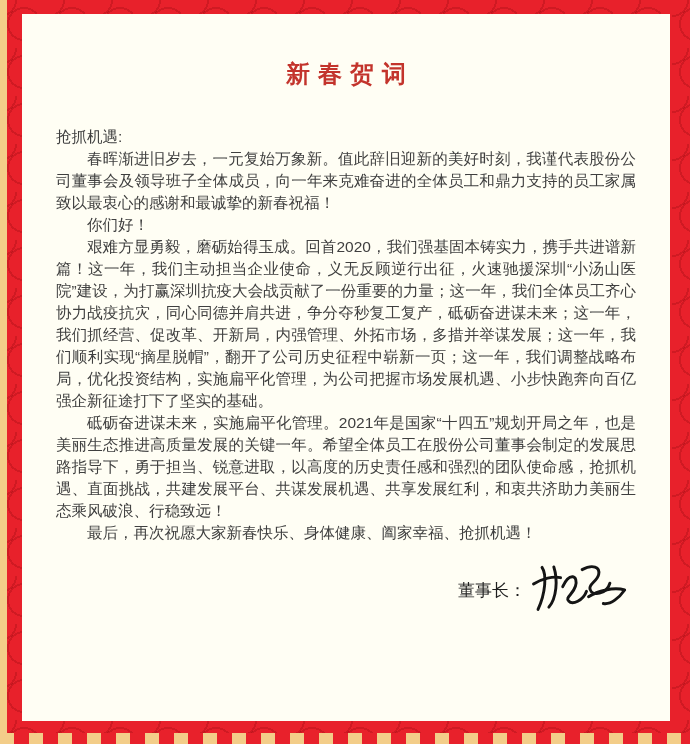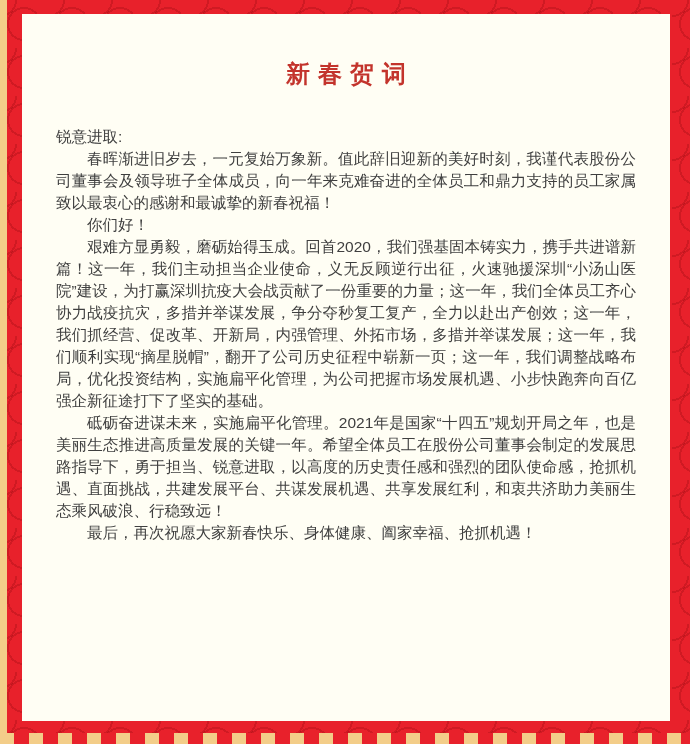--- a/index.html
+++ b/index.html
@@ -88,26 +88,39 @@
 </head>
 <body>
 
 <div class="card">
   <div class="gold-strip"></div>
 
   <div class="paper">
     <h1 class="letter-title">新春贺词</h1>
 
     <div class="letter-body">
-        <p class="para">锐意进取:</p>
+        <p class="para">抢抓机遇:</p>
         <p class="para indent">春晖渐进旧岁去，一元复始万象新。值此辞旧迎新的美好时刻，我谨代表股份公司董事会及领导班子全体成员，向一年来克难奋进的全体员工和鼎力支持的员工家属致以最衷心的感谢和最诚挚的新春祝福！</p>
         <p class="para indent">你们好！</p>
-        <p class="para indent">艰难方显勇毅，磨砺始得玉成。回首2020，我们强基固本铸实力，携手共进谱新篇！这一年，我们主动担当企业使命，义无反顾逆行出征，火速驰援深圳“小汤山医院”建设，为打赢深圳抗疫大会战贡献了一份重要的力量；这一年，我们全体员工齐心协力战疫抗灾，多措并举谋发展，争分夺秒复工复产，全力以赴出产创效；这一年，我们抓经营、促改革、开新局，内强管理、外拓市场，多措并举谋发展；这一年，我们顺利实现“摘星脱帽”，翻开了公司历史征程中崭新一页；这一年，我们调整战略布局，优化投资结构，实施扁平化管理，为公司把握市场发展机遇、小步快跑奔向百亿强企新征途打下了坚实的基础。</p>
+        <p class="para indent">艰难方显勇毅，磨砺始得玉成。回首2020，我们强基固本铸实力，携手共进谱新篇！这一年，我们主动担当企业使命，义无反顾逆行出征，火速驰援深圳“小汤山医院”建设，为打赢深圳抗疫大会战贡献了一份重要的力量；这一年，我们全体员工齐心协力战疫抗灾，同心同德并肩共进，争分夺秒复工复产，砥砺奋进谋未来；这一年，我们抓经营、促改革、开新局，内强管理、外拓市场，多措并举谋发展；这一年，我们顺利实现“摘星脱帽”，翻开了公司历史征程中崭新一页；这一年，我们调整战略布局，优化投资结构，实施扁平化管理，为公司把握市场发展机遇、小步快跑奔向百亿强企新征途打下了坚实的基础。</p>
         <p class="para indent">砥砺奋进谋未来，实施扁平化管理。2021年是国家“十四五”规划开局之年，也是美丽生态推进高质量发展的关键一年。希望全体员工在股份公司董事会制定的发展思路指导下，勇于担当、锐意进取，以高度的历史责任感和强烈的团队使命感，抢抓机遇、直面挑战，共建发展平台、共谋发展机遇、共享发展红利，和衷共济助力美丽生态乘风破浪、行稳致远！</p>
         <p class="para indent">最后，再次祝愿大家新春快乐、身体健康、阖家幸福、抢抓机遇！</p>
       </div>
 
     <div class="sign-block">
+      <div class="sign-row">
+        <span class="sign-label">董事长：</span>
+        <svg class="sign-svg" width="100" height="54" viewBox="0 0 110 58" aria-hidden="true">
+          <g fill="none" stroke="#151515" stroke-width="3.2" stroke-linecap="round" stroke-linejoin="round">
+            <path d="M14 6 C19 14 17 34 8 52"></path>
+            <path d="M4 24 C14 18 26 16 34 18"></path>
+            <path d="M27 6 C31 20 29 40 20 50"></path>
+            <path d="M36 28 C44 12 54 16 50 28 C47 37 38 40 42 44 C46 49 58 44 62 34"></path>
+            <path d="M58 10 C70 4 78 8 76 16 C74 24 64 26 66 32 C68 40 84 38 88 26"></path>
+            <path d="M64 40 C74 34 92 30 104 34 C98 42 88 50 80 48"></path>
+          </g>
+        </svg>
+      </div>
     </div>
   </div>
 
   <div class="bottom-dashes"></div>
 </div>
 
 </body></html>

